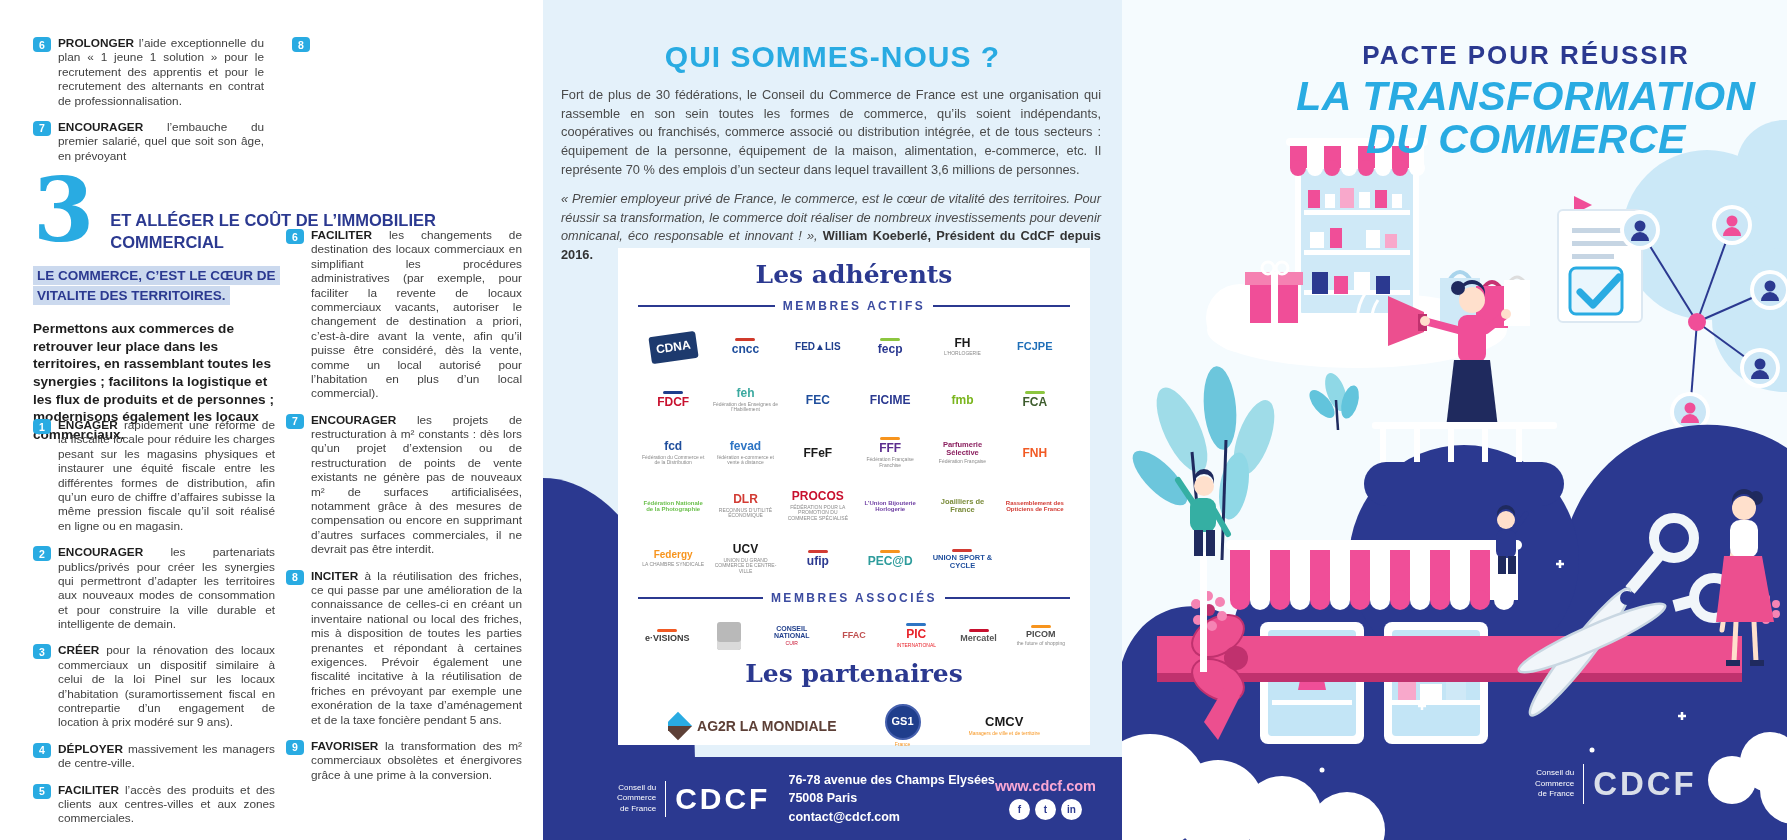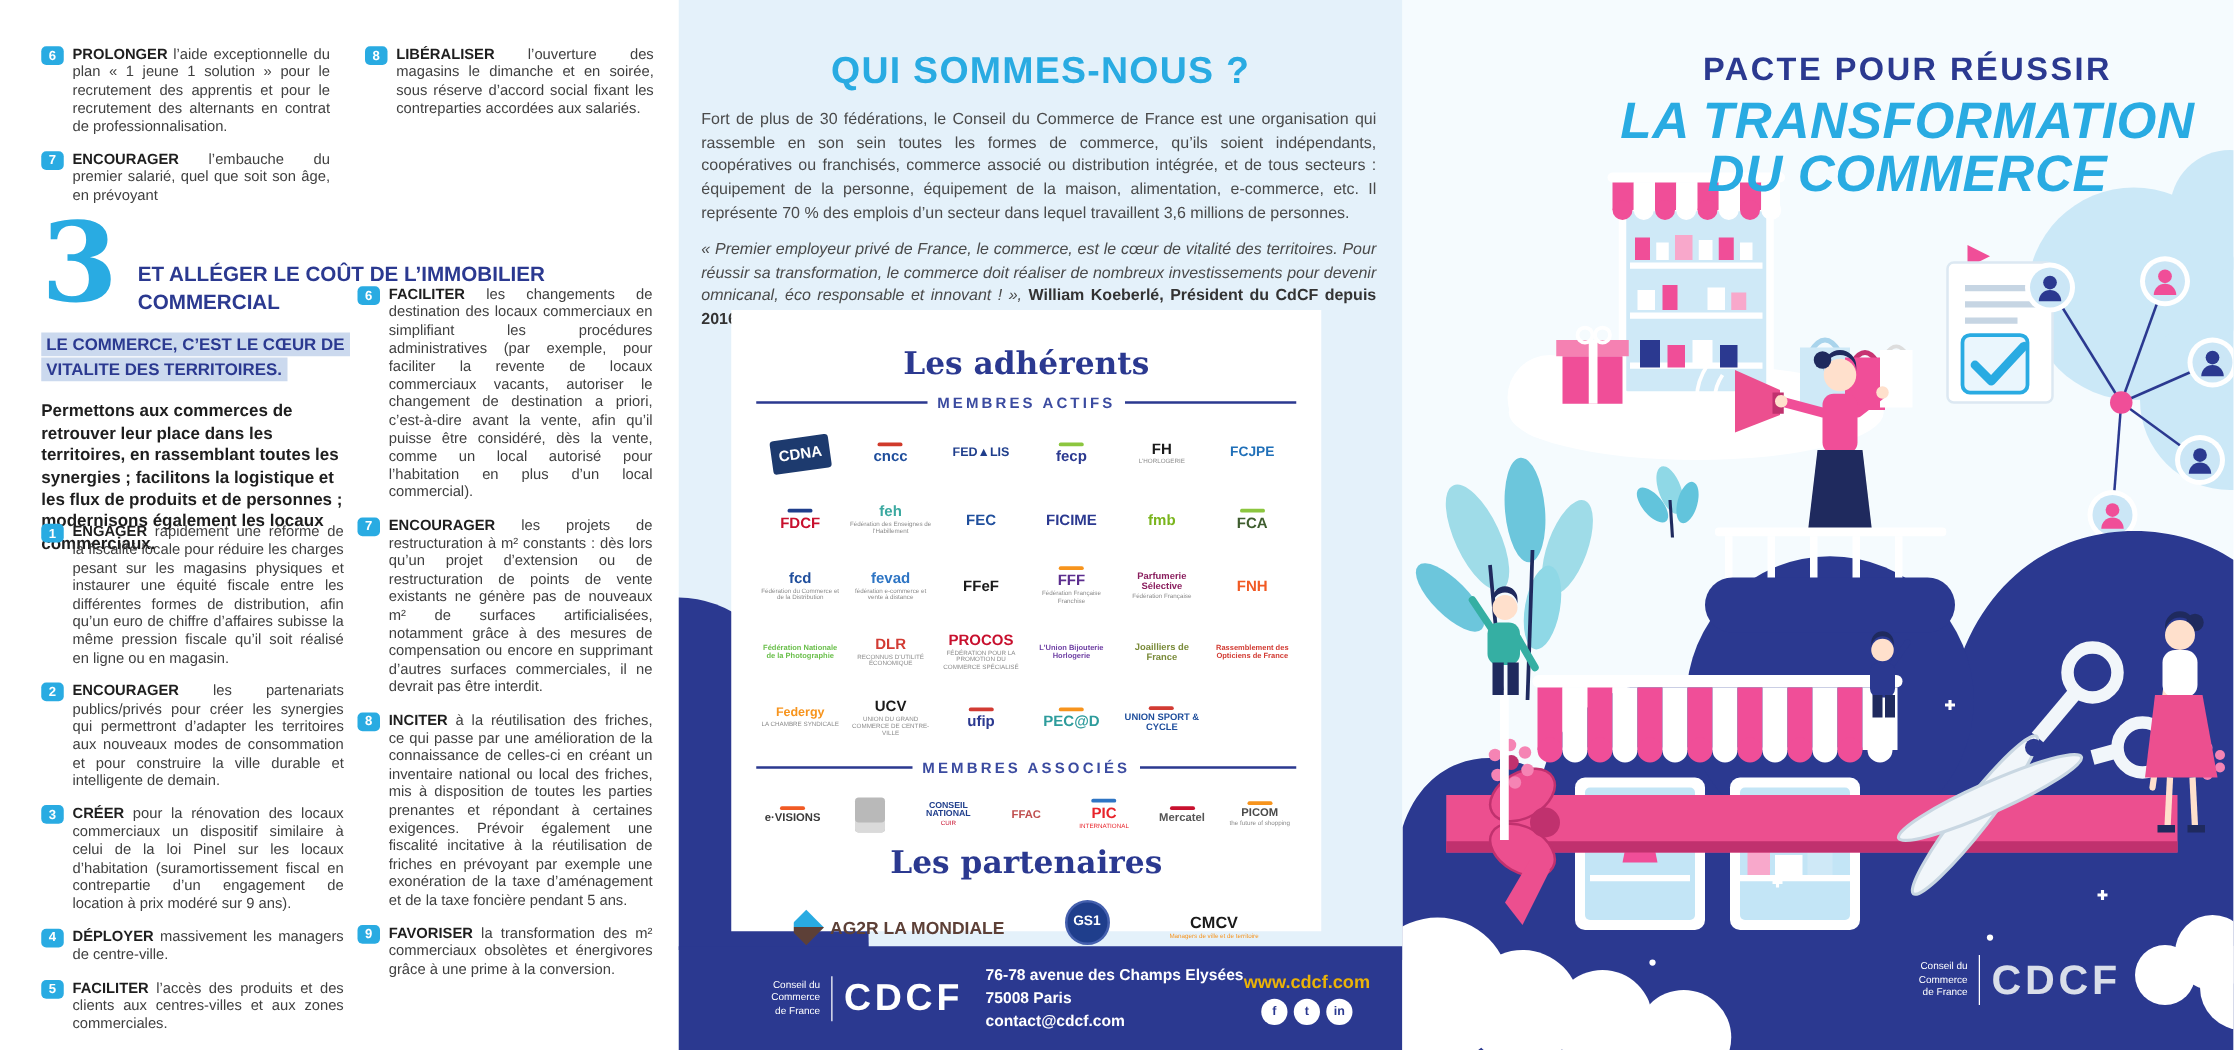--- a/index.html
+++ b/index.html
@@ -35,22 +35,22 @@
   .mid-blob{position:absolute;left:543px;top:478px;width:152px;height:282px;background:#2B3990;
     border-top-right-radius:100% 100%;}
   .mid-title{position:absolute;left:543px;top:40px;width:579px;text-align:center;margin:0;
     font-size:30px;font-weight:800;color:#29ABE2;letter-spacing:1px;}
   .mid-p1{position:absolute;left:561px;top:86px;width:540px;font-size:12.8px;color:#4A4A4A;
     line-height:1.46;text-align:justify;margin:0;}
   .mid-quote{position:absolute;left:561px;top:190px;width:540px;font-size:12.8px;color:#4A4A4A;
     line-height:1.46;text-align:justify;margin:0;font-style:italic;}
   .mid-quote b{font-style:normal;color:#333;}
 
-  .adh-box{position:absolute;left:585px;top:248px;width:472px;height:497px;background:#fff;
-    box-sizing:border-box;padding:26px 20px 8px;display:flex;flex-direction:column;}
+  .adh-box{position:absolute;left:618px;top:248px;width:472px;height:497px;background:#fff;
+    box-sizing:border-box;padding:10px 20px 8px;display:flex;flex-direction:column;}
   .serif-title{font-family:"DejaVu Serif",serif;font-weight:bold;color:#2B3990;font-size:25px;
     text-align:center;margin:2px 0 6px;}
   .divider{display:flex;align-items:center;gap:8px;color:#3B4BA0;font-weight:bold;font-size:12px;
     letter-spacing:2.5px;margin:4px 0;}
   .divider .line{flex:1;height:1.5px;background:#2B3990;}
   .logo-grid{display:grid;grid-template-columns:repeat(6,1fr);row-gap:9px;column-gap:6px;margin:8px 2px 6px;}
   .assoc-grid{display:grid;grid-template-columns:repeat(7,1fr);column-gap:4px;margin:8px 0 2px;}
   .logo-cell{display:flex;flex-direction:column;align-items:center;justify-content:center;
     text-align:center;min-height:44px;overflow:hidden;}
   .assoc-grid .logo-cell{min-height:38px;}
@@ -69,21 +69,21 @@
   .partner-row .logo-cell{min-height:52px;}
 
   .mid-footer{position:absolute;left:543px;top:757px;width:579px;height:83px;background:#2B3990;
     display:flex;align-items:center;box-sizing:border-box;padding:0 26px 0 74px;}
   .cdcf-logo{display:flex;align-items:center;gap:9px;}
   .cdcf-small{font-size:8px;color:#fff;text-align:right;line-height:1.3;}
   .cdcf-bar{width:1px;height:36px;background:#fff;}
   .cdcf-main{font-size:30px;font-weight:bold;color:#fff;letter-spacing:3px;}
   .footer-addr{margin-left:18px;font-size:12.5px;font-weight:bold;color:#fff;line-height:1.45;}
   .footer-right{margin-left:auto;text-align:center;}
-  .footer-web{font-size:14.5px;font-weight:bold;color:#eab308;}
+  .footer-web{font-size:14.5px;font-weight:bold;color:#f9a8d4;}
   .soc-row{display:flex;gap:5px;justify-content:center;margin-top:5px;}
   .soc{width:21px;height:21px;border-radius:50%;background:#fff;color:#2B3990;font-weight:bold;
     font-size:10px;display:flex;align-items:center;justify-content:center;cursor:pointer;}
 
   
   .panel-right{position:absolute;left:1122px;top:0;width:665px;height:840px;background:#F5FBFE;}
   .illustration{position:absolute;left:1122px;top:0;width:665px;height:840px;}
   .rp-title{position:absolute;left:1270px;top:40px;width:512px;text-align:center;z-index:5;}
   .rp-t1{font-size:26px;color:#2B3990;font-weight:bold;letter-spacing:2px;margin:0 0 4px;}
   .rp-t2{font-size:41px;color:#29ABE2;font-weight:800;line-height:1.06;letter-spacing:.5px;margin:0;font-style:italic;}
@@ -104,21 +104,20 @@
             <p><b>PROLONGER </b>l’aide exceptionnelle du plan « 1 jeune 1 solution » pour le recrutement des apprentis et pour le recrutement des alternants en contrat de professionnalisation.</p>
           </div>
           <div class="pitem">
             <span class="badge">7</span>
             <p><b>ENCOURAGER </b>l’embauche du premier salarié, quel que soit son âge, en prévoyant</p>
           </div>
         </div>
       <div class="topcol">
           <div class="pitem">
             <span class="badge">8</span>
-            <p><b>LIBÉRALISER </b>l’ouverture des magasins le dimanche et en soirée, sous réserve d’accord social fixant les contreparties accordées aux salariés.</p>
           </div>
         </div>
     </div>
 
     <div class="sec-head">
       <div class="big3">3</div>
       <div class="sec-title">
         <br>
         <span>ET ALLÉGER LE COÛT DE L’IMMOBILIER COMMERCIAL</span>
       </div>

